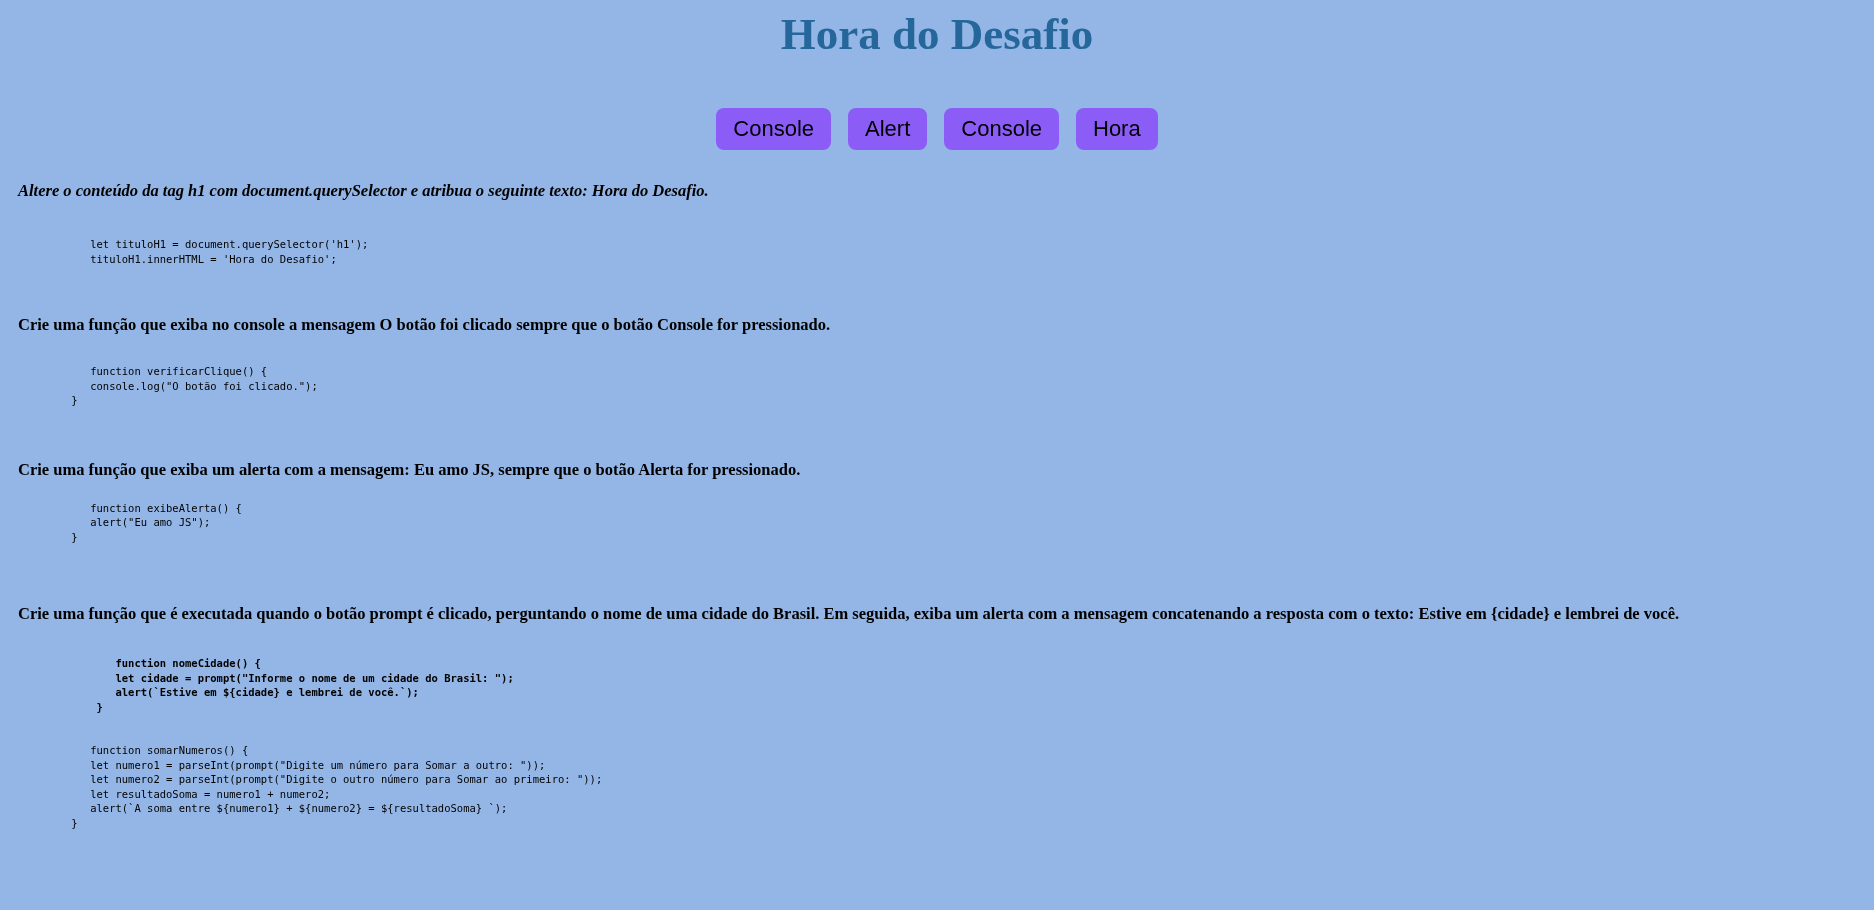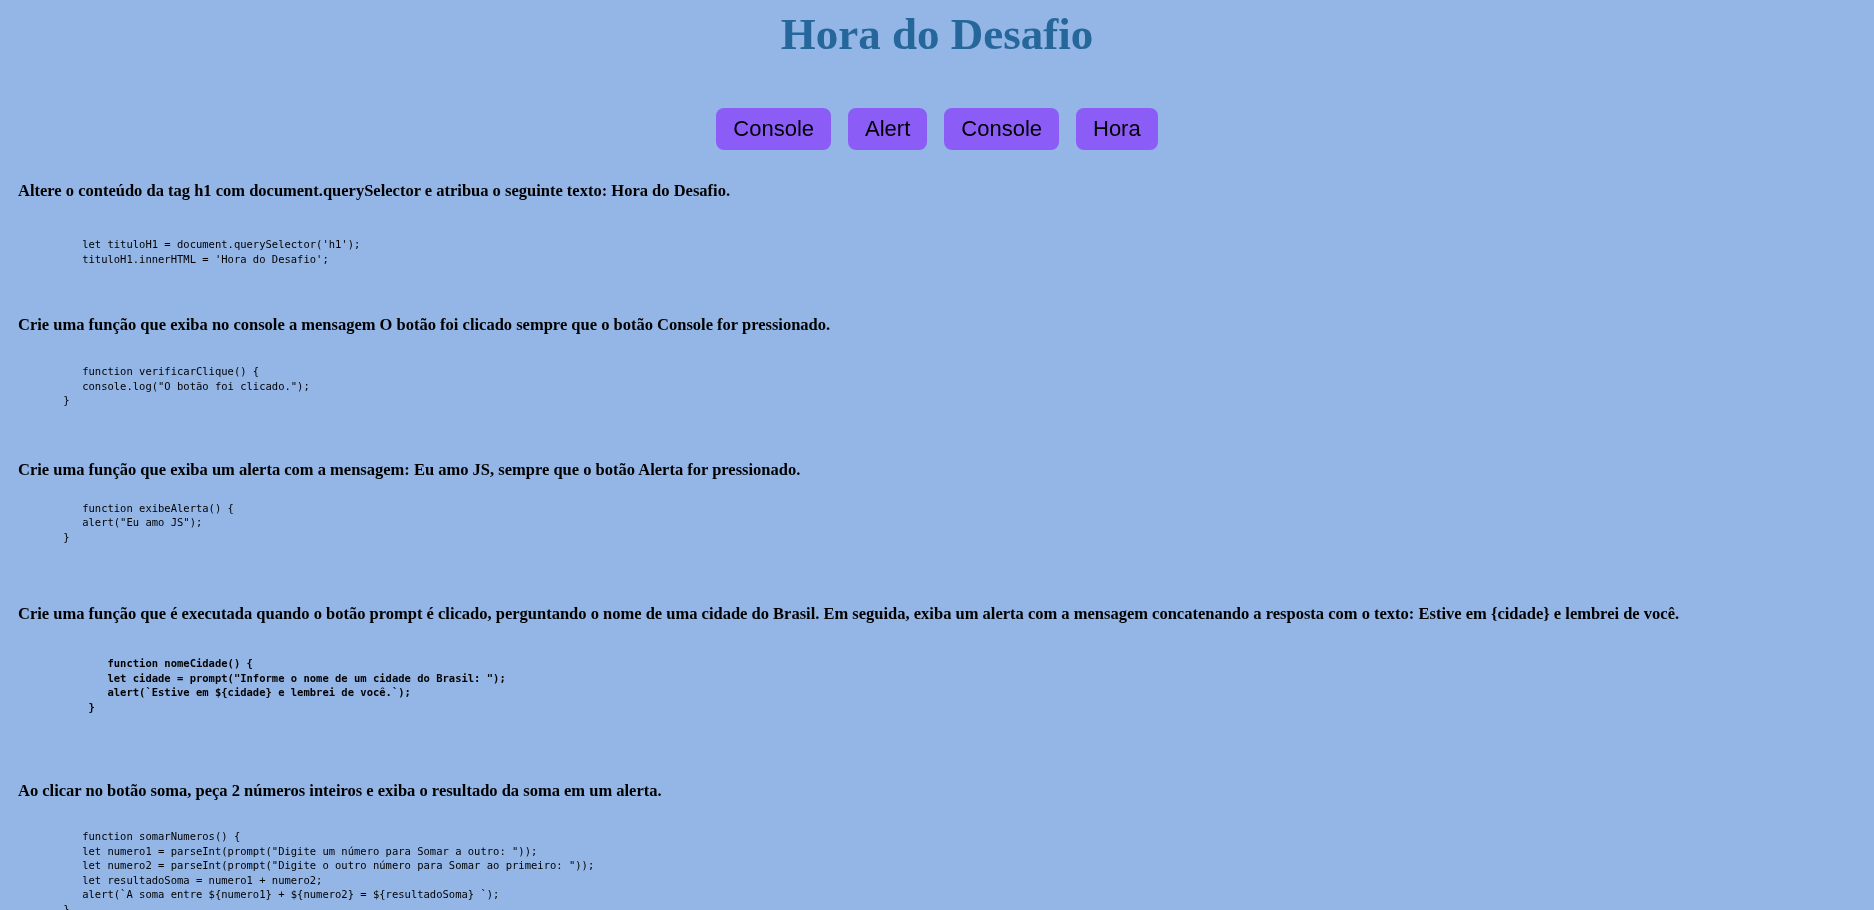--- a/index.html
+++ b/index.html
@@ -44,25 +44,25 @@
     line-height: 19px;
     color: #000;
     margin: 0 0 0 18px;
     white-space: nowrap;
   }
   pre.code {
     font-family: "DejaVu Sans Mono", "Liberation Mono", monospace;
     font-size: 10.5px;
     line-height: 14.5px;
     color: #000;
-    margin: 0;
+    margin: 8px;
     white-space: pre;
   }
   
-  .s1 .instruction { margin-top: 31px; }
+  .s1 .instruction { margin-top: 31px; font-style: italic; }
   .s1 .code        { margin-top: 37px; }
   .s2 .instruction { margin-top: 49px; }
   .s2 .code        { margin-top: 30px; }
   .s3 .instruction { margin-top: 52px; }
   .s3 .code        { margin-top: 22px; }
   .s4 .instruction { margin-top: 60px; }
   .s4 .code        { margin-top: 33px; font-weight: bold; }
   .s5 .instruction { margin-top: 67px; }
   .s5 .code        { margin-top: 29px; }
 </style>
@@ -100,20 +100,19 @@
 
 <section class="s4">
   <h3 class="instruction">Crie uma função que é executada quando o botão prompt é clicado, perguntando o nome de uma cidade do Brasil. Em seguida, exiba um alerta com a mensagem concatenando a resposta com o texto: Estive em {cidade} e lembrei de você.</h3>
   <pre class="code">                 function nomeCidade() {
                  let cidade = prompt("Informe o nome de um cidade do Brasil: ");
                  alert(`Estive em ${cidade} e lembrei de você.`);
               }</pre>
 </section>
 
 <section class="s5">
-  <h3 class="instruction">Ao clicar no botão soma, peça 2 números inteiros e exiba o resultado da soma em um alerta.</h3>
   <pre class="code">             function somarNumeros() {
              let numero1 = parseInt(prompt("Digite um número para Somar a outro: "));
              let numero2 = parseInt(prompt("Digite o outro número para Somar ao primeiro: "));
              let resultadoSoma = numero1 + numero2;
              alert(`A soma entre ${numero1} + ${numero2} = ${resultadoSoma} `);
           }</pre>
 </section>
 
 </body></html>

